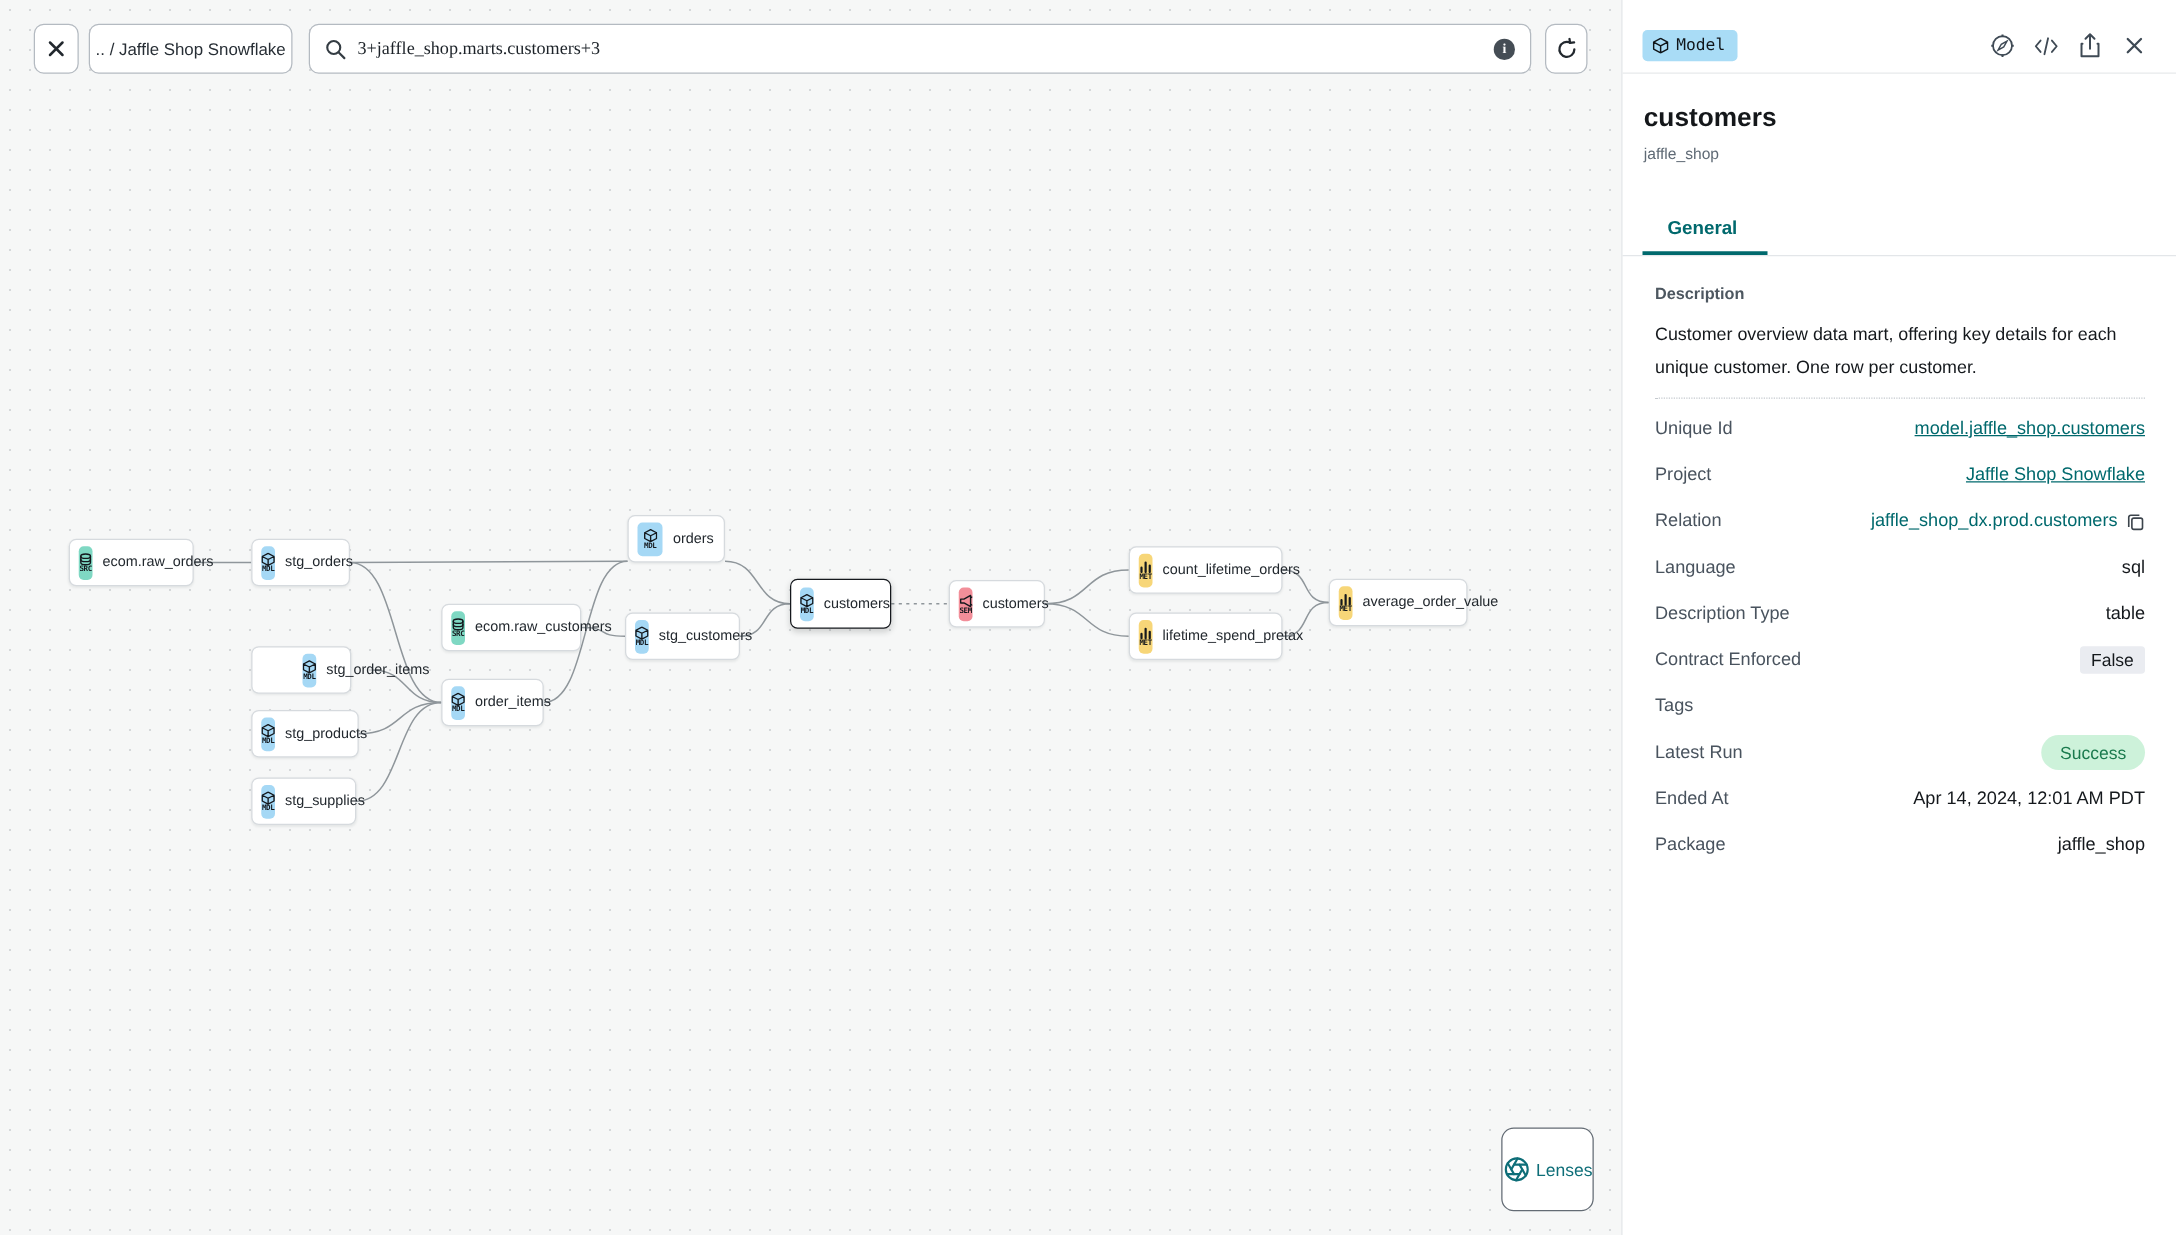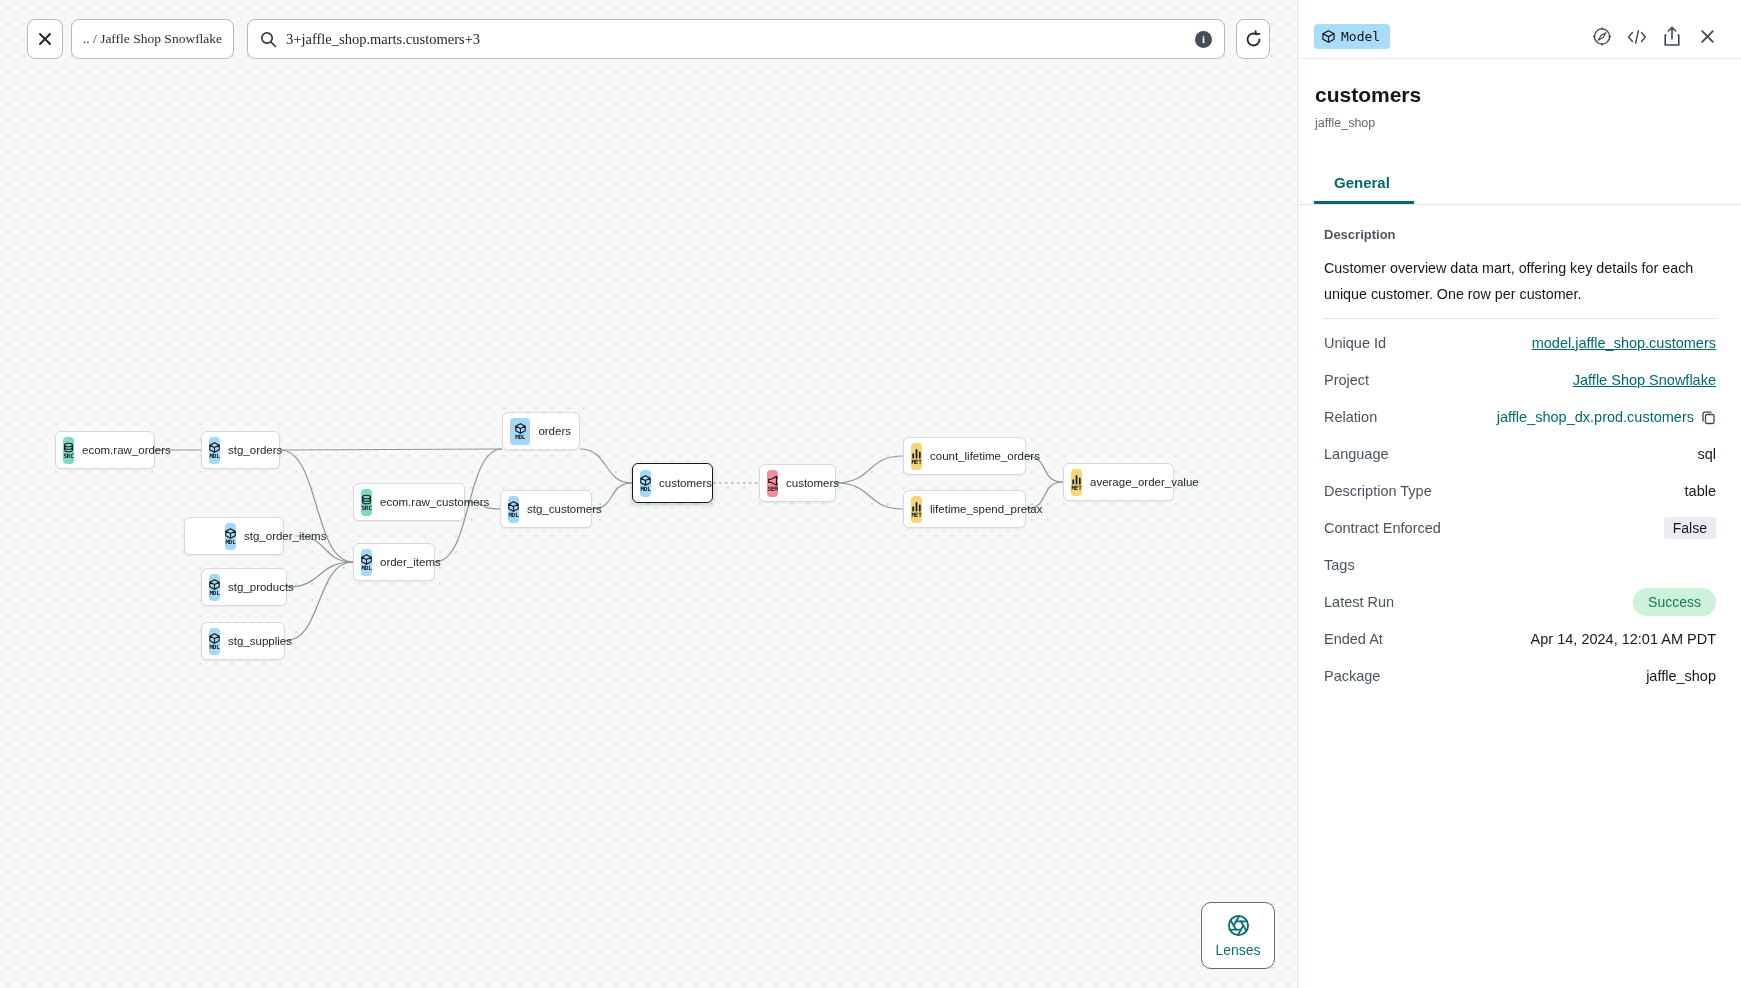--- a/index.html
+++ b/index.html
@@ -14,21 +14,21 @@
   #edges { position:absolute; left:0; top:0; width:1297px; height:988px; }
 
   
   .tb-btn { position:absolute; top:19px; height:40px; background:#fff;
     border:1px solid #b4bac1; border-radius:8px; display:flex;
     align-items:center; justify-content:center; cursor:pointer; }
   .close-btn { left:27px; width:36px; }
   .crumb { position:absolute; left:71px; top:19px; width:163px; height:40px;
     background:#fff; border:1px solid #b4bac1; border-radius:8px;
     display:flex; align-items:center; justify-content:center;
-    font-size:13.5px; color:#272e35;font-family:Liberation Serif, serif; }
+    font-size:13.5px; color:#272e35; }
   .search { position:absolute; left:247px; top:19px; width:978px; height:40px;
     background:#fff; border:1px solid #b4bac1; border-radius:8px;
     display:flex; align-items:center; padding:0 12px; gap:9px; }
   .search input { flex:1; border:none; outline:none; font-size:14.5px;
     color:#1c2228; font-family:Liberation Serif, serif; background:transparent; }
   .info-dot { width:17px; height:17px; border-radius:50%; background:#454d55;
     color:#fff; font-size:11px; font-weight:bold; display:flex;
     align-items:center; justify-content:center; font-family:"Liberation Serif", serif; }
   .refresh-btn { left:1236px; width:34px; }
 
@@ -44,21 +44,21 @@
     flex-direction:column; align-items:center; justify-content:center; gap:0; }
   .badge svg { display:block; }
   .badge .tag { font-family:"DejaVu Sans Mono", monospace; font-size:6px;
     font-weight:bold; color:#14181d; letter-spacing:-.3px; line-height:6px; }
   .badge.src { background:#7fd8c3; } .badge.mdl { background:#a5d8f5; }
   .badge.sem { background:#f28e99; } .badge.met { background:#f7d678; }
 
   
   .lenses { position:absolute; left:1201px; top:902px; width:74px; height:67px;
     background:#fff; border:1.5px solid #636b74; border-radius:10px;
-    display:flex; flex-direction:column; align-items:center;
+    display:flex; align-items:center;
     justify-content:center; gap:4px; cursor:pointer; }
   .lenses .lbl { font-size:14px; color:#0e6e78; }
 
   
   .panel { position:absolute; left:1297px; top:0; width:444px; height:988px;
     background:#fff; border-left:1px solid #e2e5e7; }
   .p-head { height:59px; border-bottom:1px solid #e7eaec; display:flex;
     align-items:center; padding:15px 24px 0 16px; }
   .model-badge { background:#a9dcf6; border-radius:4px; padding:5px 10px 5px 8px;
     display:flex; align-items:center; gap:6px;
@@ -153,21 +153,21 @@
       </div>
       <div class="node" style="left: 500px; top: 490px; width: 92px;">
         <span class="badge mdl">
           <svg width="11" height="11" viewBox="0 0 10 10" fill="none" stroke="#14181d" stroke-width="1" stroke-linejoin="round" stroke-linecap="round">
             <path d="M5,.6 L9.3,2.9 V7.1 L5,9.4 L.7,7.1 V2.9 Z M.7,2.9 L5,5.1 L9.3,2.9 M5,5.1 V9.4"></path>
           </svg>
           <span class="tag">MDL</span>
         </span>
         <span class="label">stg_customers</span>
       </div>
-      <div class="node" style="left: 184px; top: 517px; width: 100px; padding-left: 40px;">
+      <div class="node" style="left: 201px; top: 517px; width: 80px; padding-left: 40px;">
         <span class="badge mdl">
           <svg width="11" height="11" viewBox="0 0 10 10" fill="none" stroke="#14181d" stroke-width="1" stroke-linejoin="round" stroke-linecap="round">
             <path d="M5,.6 L9.3,2.9 V7.1 L5,9.4 L.7,7.1 V2.9 Z M.7,2.9 L5,5.1 L9.3,2.9 M5,5.1 V9.4"></path>
           </svg>
           <span class="tag">MDL</span>
         </span>
         <span class="label">stg_order_items</span>
       </div>
       <div class="node" style="left: 353px; top: 543px; width: 82px;">
         <span class="badge mdl">

